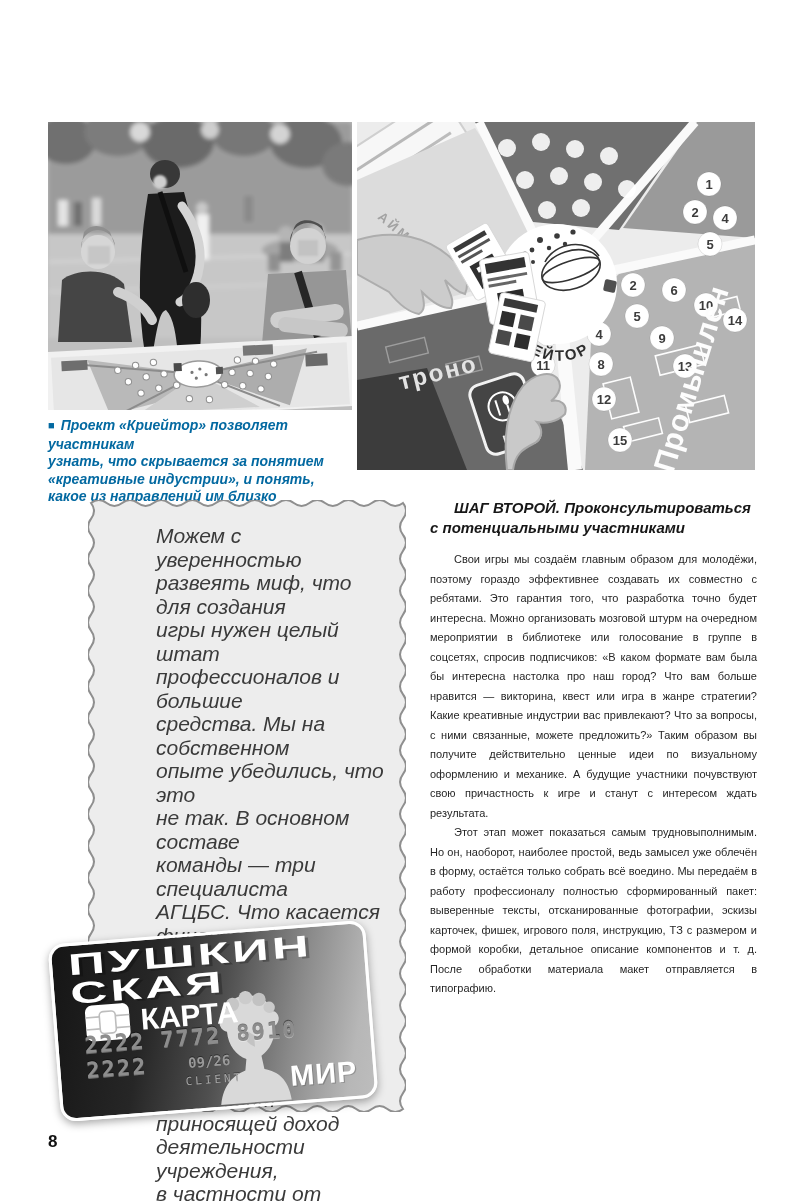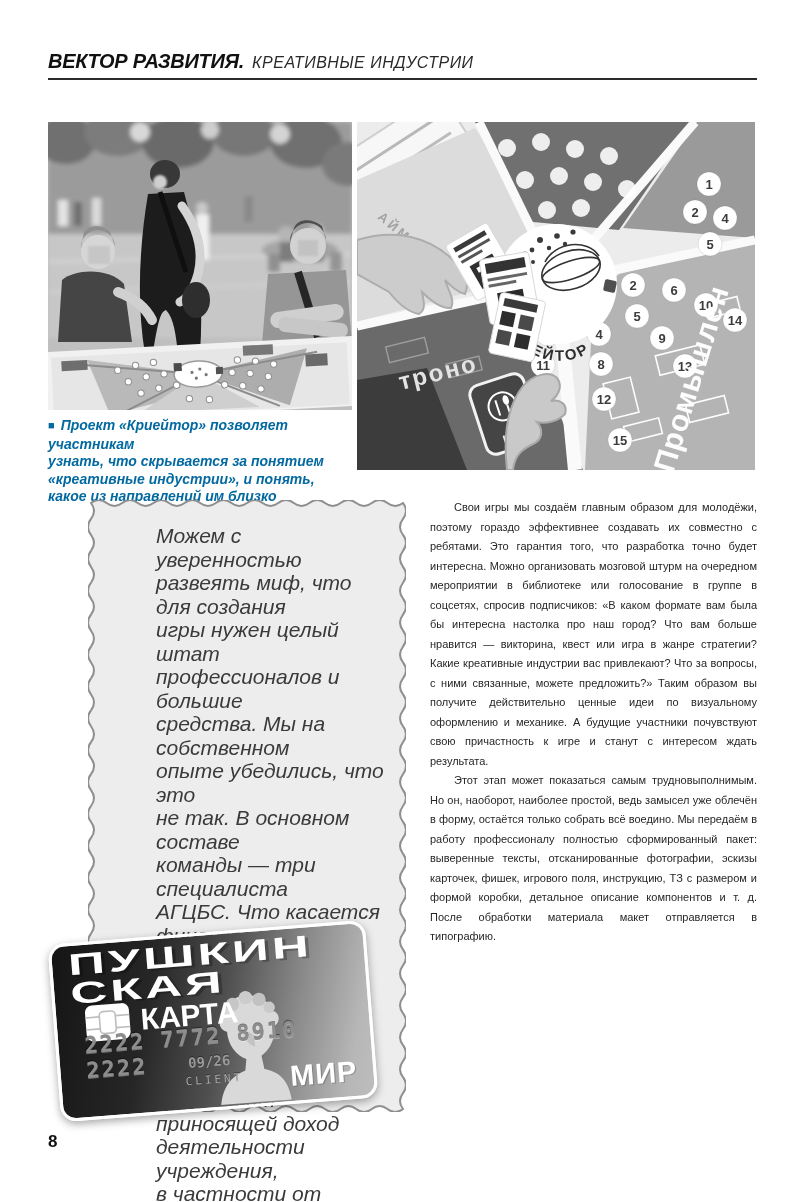--- a/index.html
+++ b/index.html
@@ -64,26 +64,20 @@
                  letter-spacing:3px;fill:#a2a2a2;}
   .strip-label{font-family:"Liberation Sans",sans-serif;font-size:24px;font-weight:bold;
                  letter-spacing:2px;fill:#e3e3e3;}
   .mini-label{font-family:"Liberation Sans",sans-serif;font-size:11px;font-weight:bold;fill:#f3f3f3;}
 </style>
 </head>
 <body>
 
 <div class="page">
 
-  <div class="header">
-    <div>
-      <span class="hdr-section">ВЕКТОР РАЗВИТИЯ.</span><span class="hdr-topic">КРЕАТИВНЫЕ ИНДУСТРИИ</span>
-    </div>
-    <div class="hdr-rule"></div>
-  </div>
 
   <div class="photo photo-left">
     <svg width="304" height="288" viewBox="0 0 304 288">
       <defs>
         <filter id="phb">
             <feGaussianBlur stdDeviation="2.2"></feGaussianBlur>
           </filter>
         <filter id="phbs">
             <feGaussianBlur stdDeviation="1"></feGaussianBlur>
           </filter>
@@ -404,18 +398,19 @@
       </svg>
       <span class="tline" style="font-size:30px;font-weight:bold;color:#fff;">КАРТА</span>
     </div>
     <div class="pcard-number">2222 7772 8910 2222</div>
     <div class="pcard-expiry">09/26</div>
     <div class="pcard-holder">CLIENT</div>
     <div class="pcard-brand">МИР</div>
   </div>
 
   <div class="article">
+    <h3 class="step-heading">ШАГ ВТОРОЙ. Проконсультироваться с потенциальными участниками</h3>
     <p class="step-body">Свои игры мы создаём главным образом для молодёжи, поэтому гораздо эффективнее создавать их совместно с ребятами. Это гарантия того, что разработка точно будет интересна. Можно организовать мозговой штурм на очередном мероприятии в библиотеке или голосование в группе в соцсетях, спросив подписчиков: «В каком формате вам была бы интересна настолка про наш город? Что вам больше нравится — викторина, квест или игра в жанре стратегии? Какие креативные индустрии вас привлекают? Что за вопросы, с ними связанные, можете предложить?» Таким образом вы получите действительно ценные идеи по визуальному оформлению и механике. А будущие участники почувствуют свою причастность к игре и станут с интересом ждать результата.</p>
     <p class="step-body">Этот этап может показаться самым трудновыполнимым. Но он, наоборот, наиболее простой, ведь замысел уже облечён в форму, остаётся только собрать всё воедино. Мы передаём в работу профессионалу полностью сформированный пакет: выверенные тексты, отсканированные фотографии, эскизы карточек, фишек, игрового поля, инструкцию, ТЗ с размером и формой коробки, детальное описание компонентов и т. д. После обработки материала макет отправляется в типографию.</p>
   </div>
 
   <div class="page-number">8</div>
 </div>
 
 </body></html>

